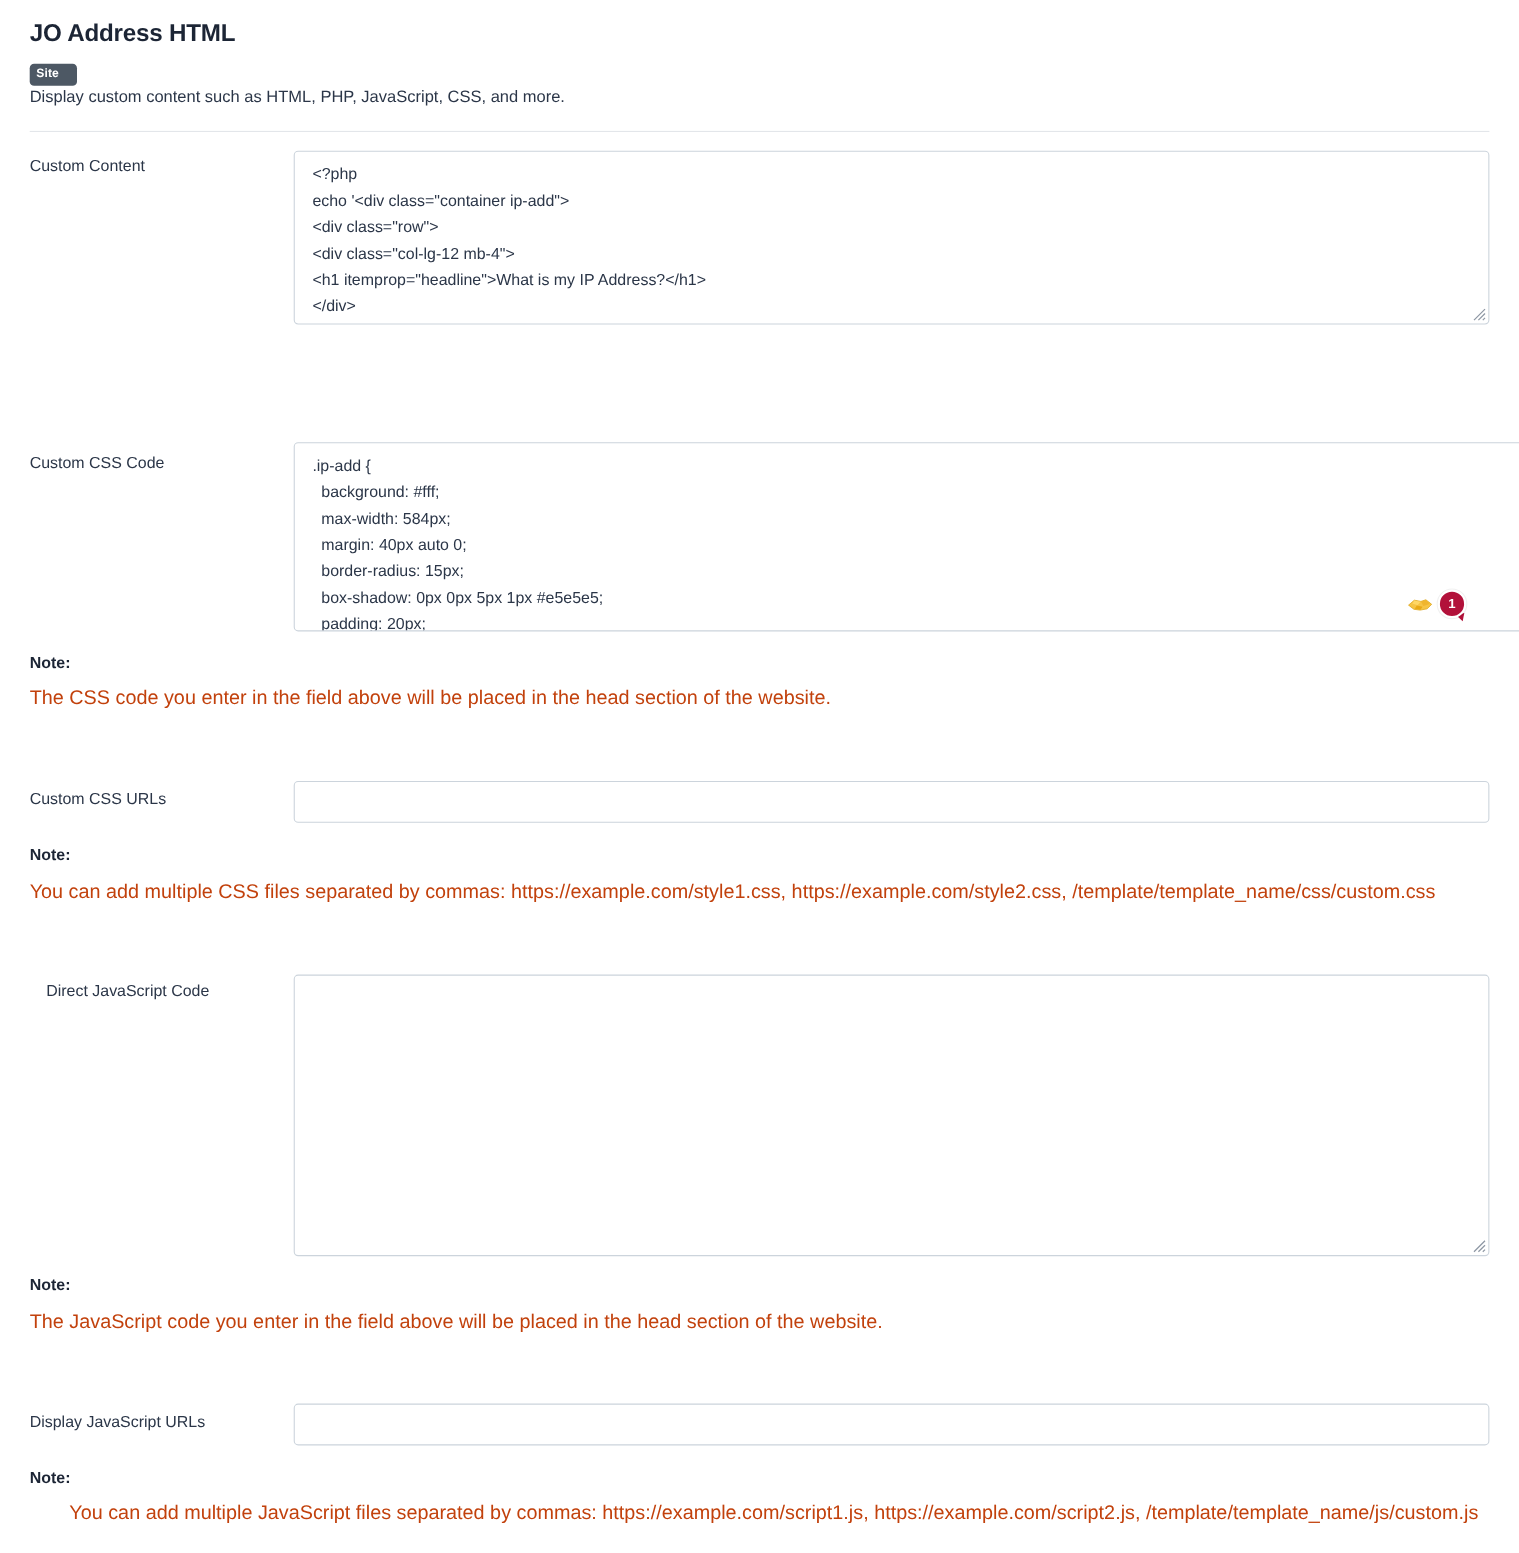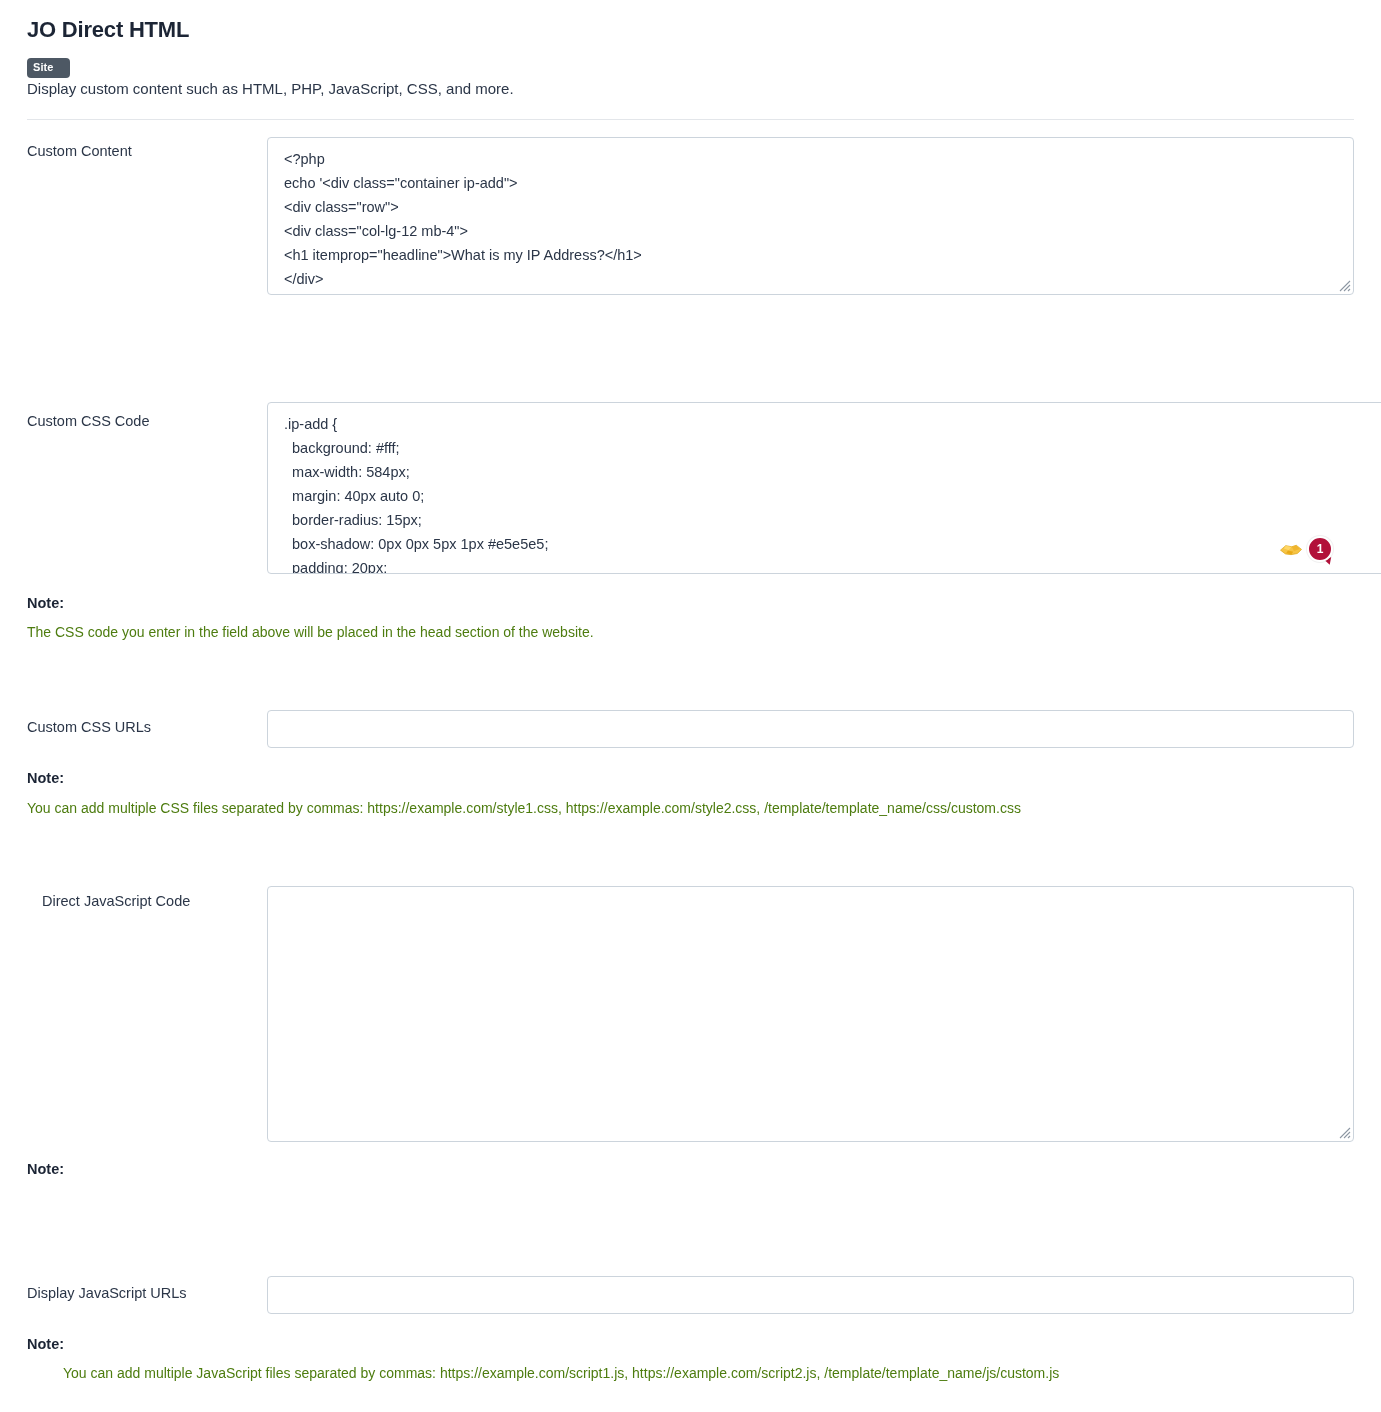--- a/index.html
+++ b/index.html
@@ -110,22 +110,22 @@
   
   .note-title {
     position: absolute;
     font-size: 14.5px;
     font-weight: bold;
     color: #1c2535;
     white-space: nowrap;
   }
   .note-text {
     position: absolute;
-    font-size: 14px;
-    color: #4d7c0f;
+    font-size: 18px;
+    color: #c2410c;
     white-space: nowrap;
   }
 
   
   .gw {
     position: absolute;
     display: flex;
     align-items: center;
     gap: 4px;
   }
@@ -167,21 +167,21 @@
     border-right: 3px solid transparent;
     border-top: 7px solid #b2113a;
     transform: rotate(-12deg);
   }
 </style>
 </head>
 <body>
 
 <div class="page">
 
-  <h1 class="page-title">JO Direct HTML</h1>
+  <h1 class="page-title">JO Address HTML</h1>
 
   <span class="site-badge">Site</span>
 
   <div class="page-desc">Display custom content such as HTML, PHP, JavaScript, CSS, and more.</div>
 
   <div class="divider"></div>
 
   <div class="field-label" style="left:27px; top:143px;">Custom Content</div>
 
   <div class="textarea-box" style="left:267px; top:137px; width:1087px; height:158px;">
@@ -251,20 +251,21 @@
     <svg class="resize-grip" viewBox="0 0 14 14">
       <g stroke="#8d97a3" stroke-width="1.1">
         <line x1="13" y1="3" x2="3" y2="13"></line>
         <line x1="13" y1="7" x2="7" y2="13"></line>
         <line x1="13" y1="11" x2="11" y2="13"></line>
       </g>
     </svg>
   </div>
 
   <div class="note-title" style="left:27px; top:1161px;">Note:</div>
+  <div class="note-text" style="left:27px; top:1191px;">The JavaScript code you enter in the field above will be placed in the head section of the website.</div>
 
   <div class="field-label" style="left:27px; top:1285px;">Display JavaScript URLs</div>
 
   <div class="input-box" style="left:267px; top:1276px; width:1087px; height:38px;" placeholder=""></div>
 
   <div class="note-title" style="left:27px; top:1336px;">Note:</div>
   <div class="note-text" style="left:27px; top:1365px;margin-left:36px;">You can add multiple JavaScript files separated by commas: https://example.com/script1.js, https://example.com/script2.js, /template/template_name/js/custom.js</div>
 
 </div>
 

